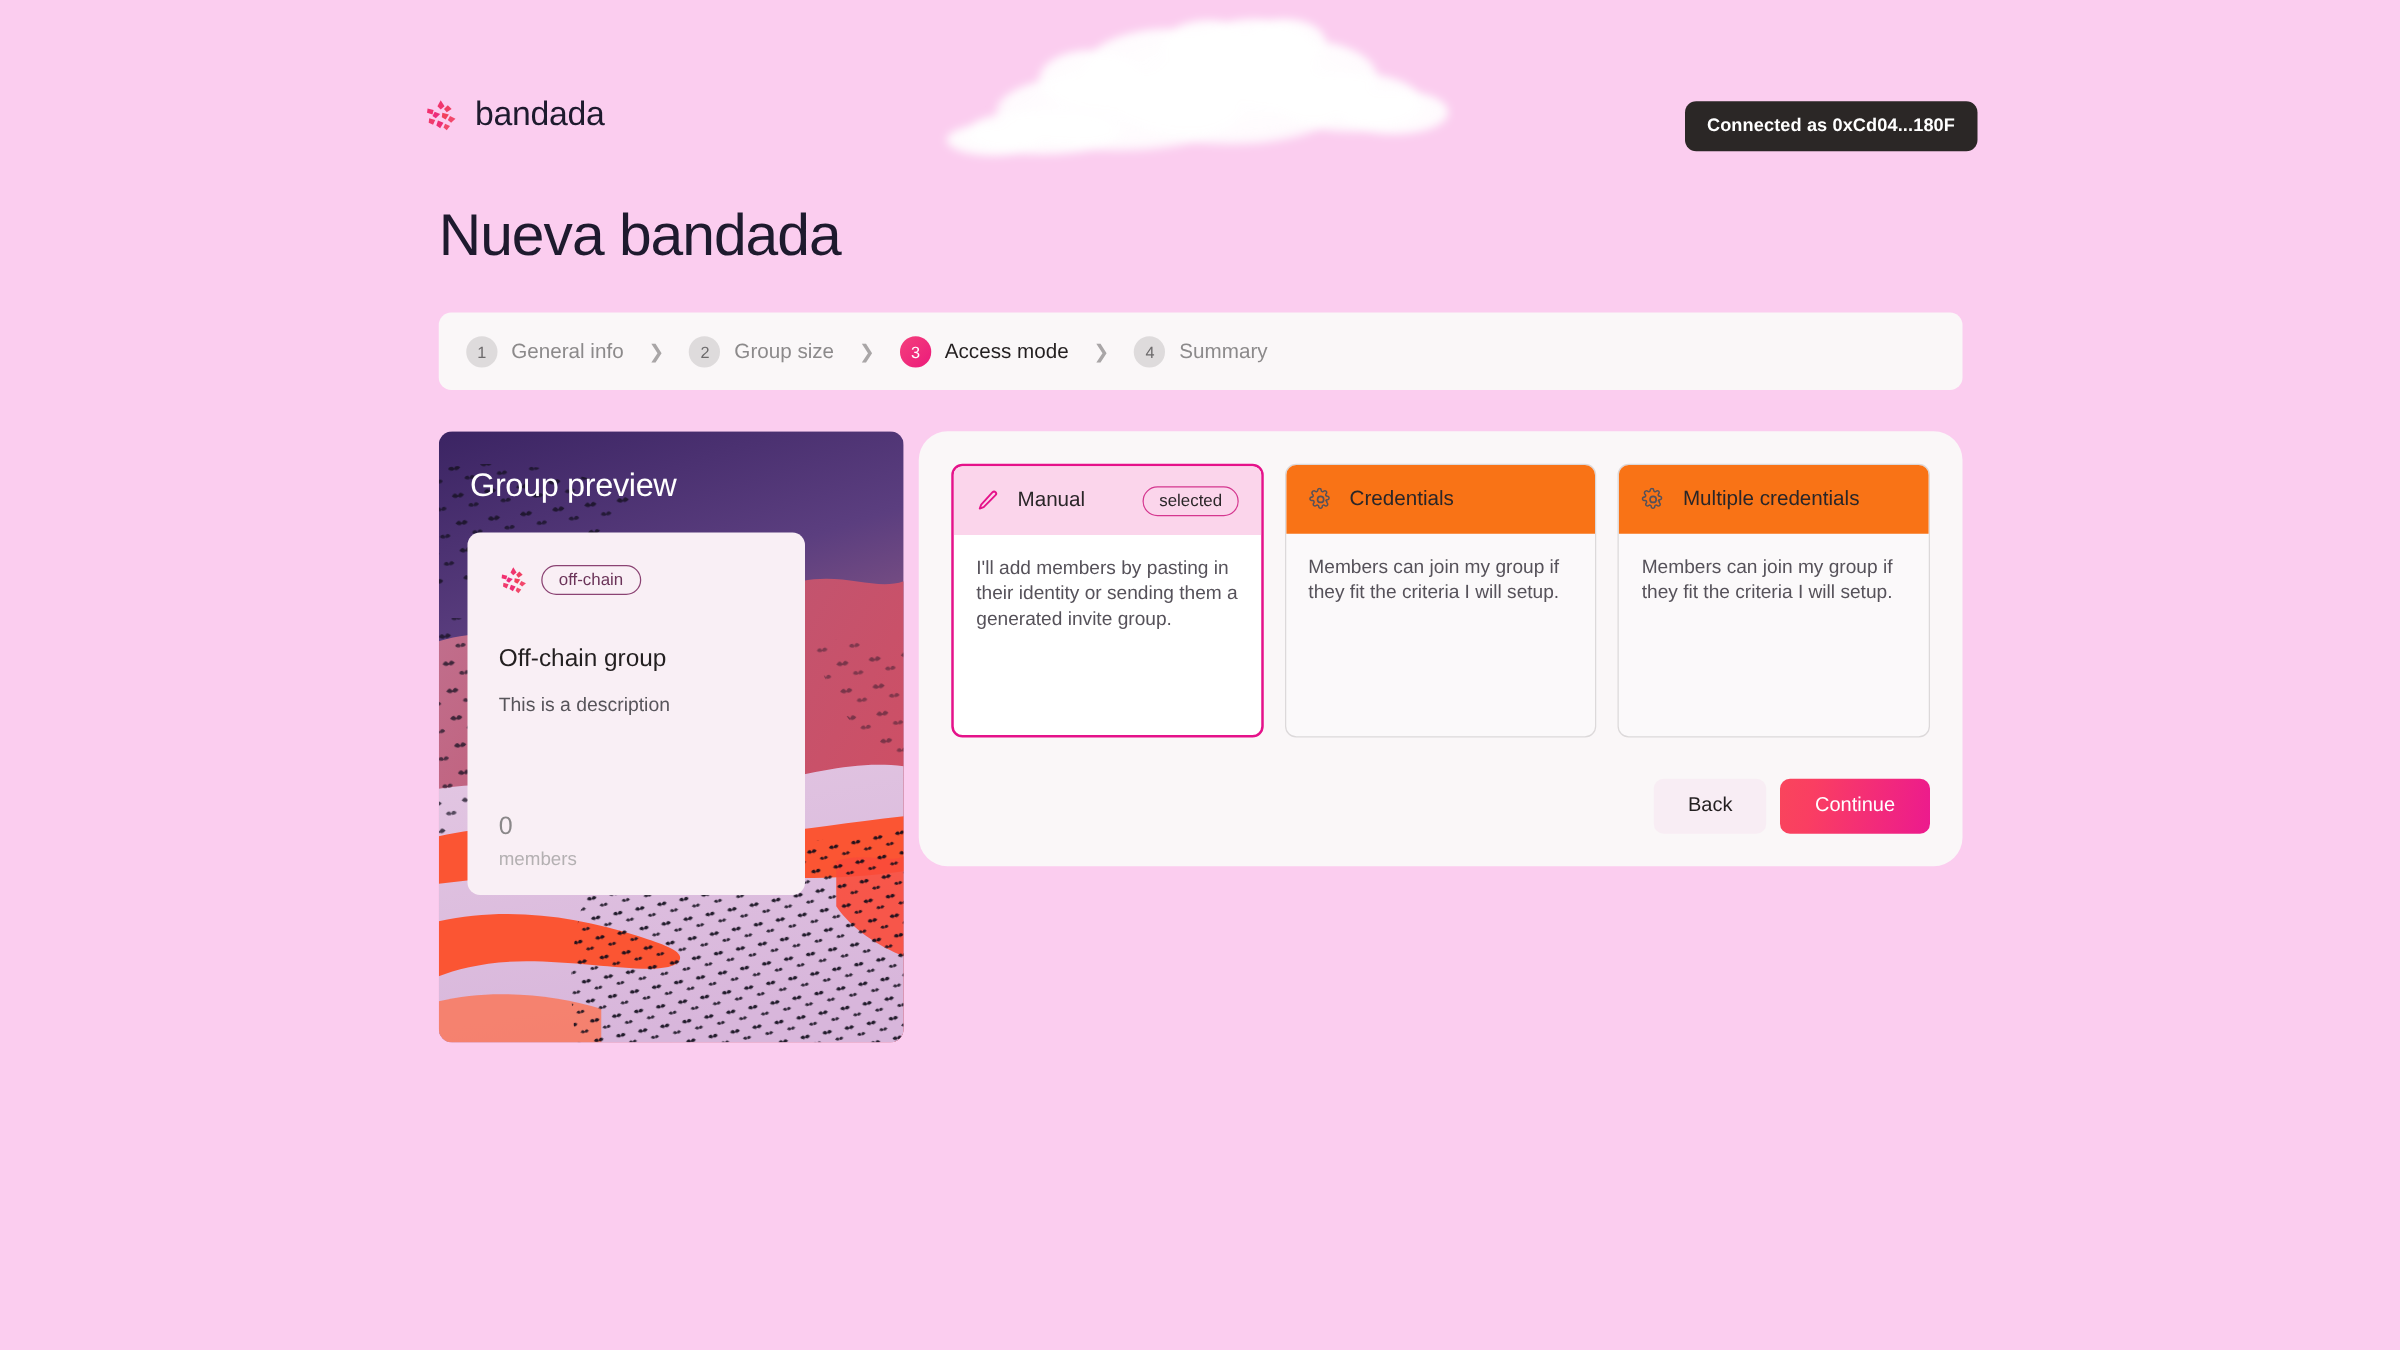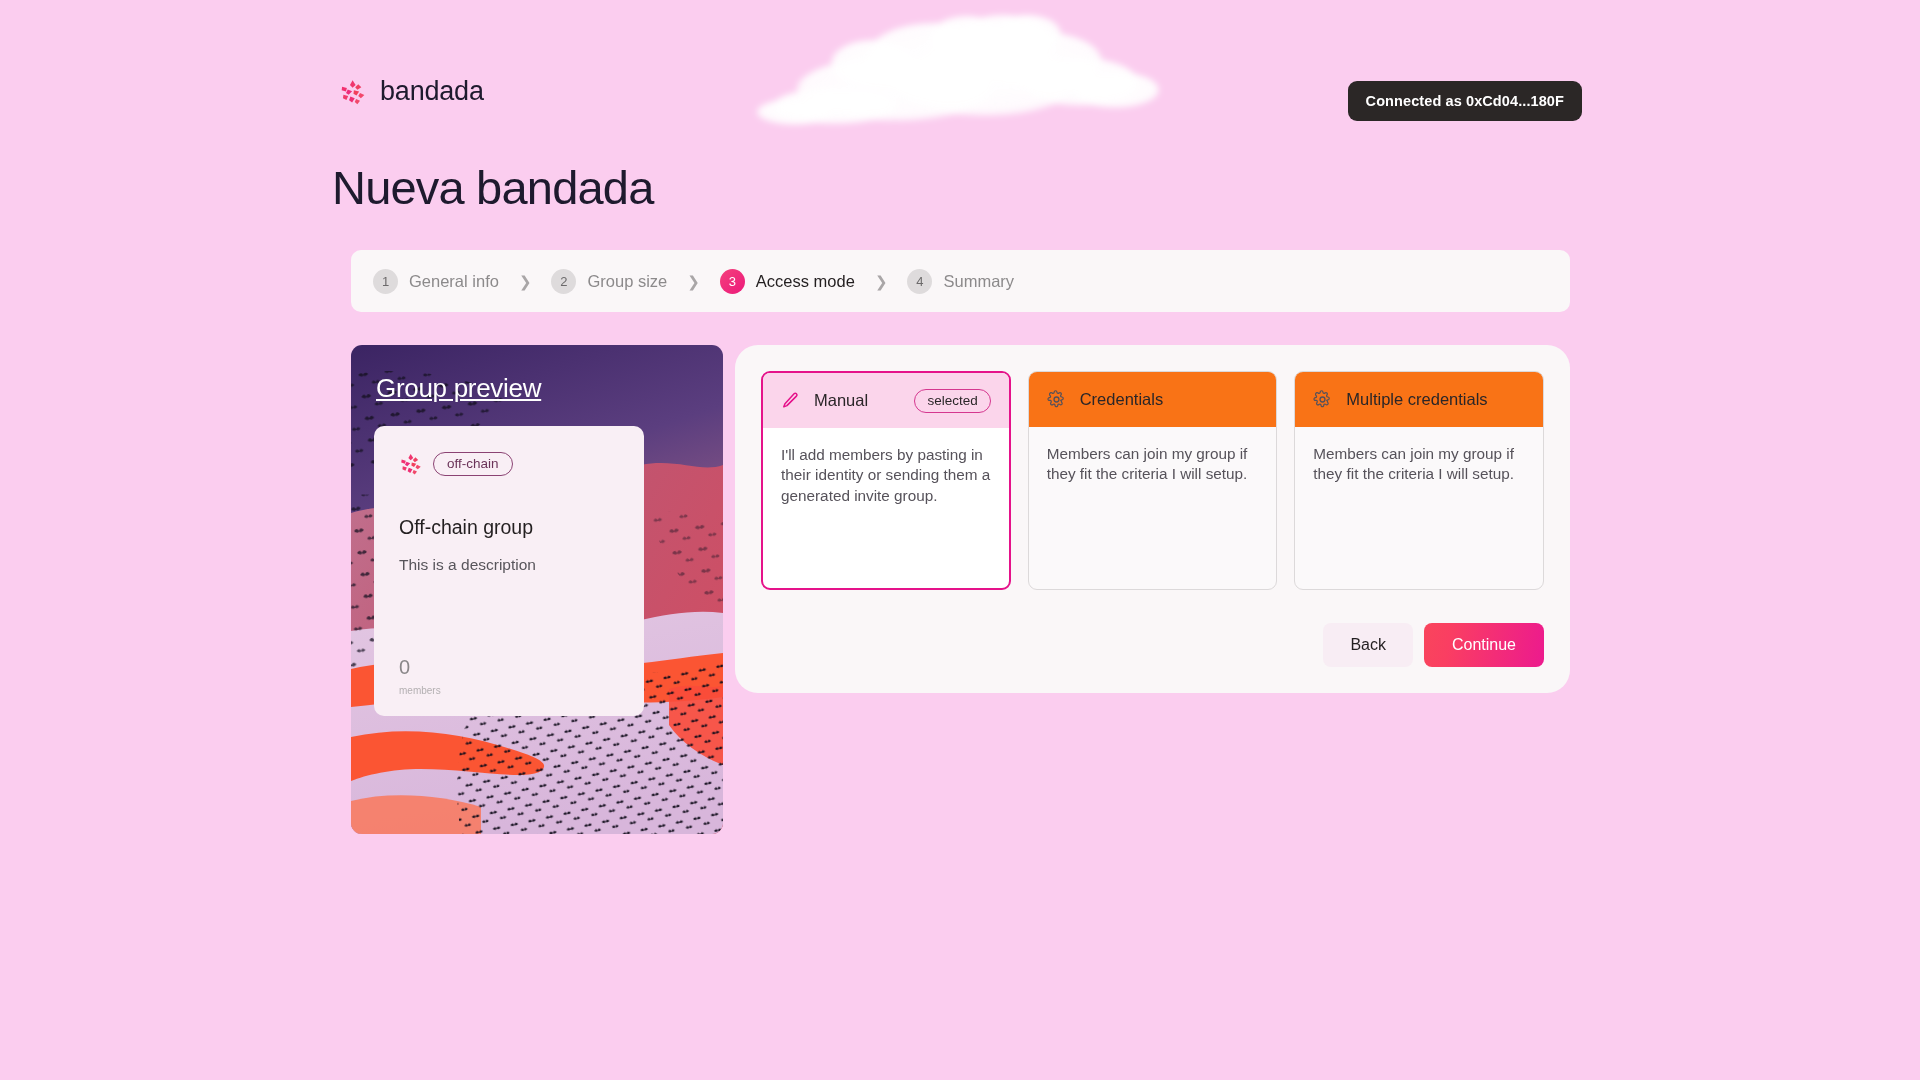--- a/index.html
+++ b/index.html
@@ -36,21 +36,21 @@
     position: absolute; right: 338px; top: 81px;
     background: #2B2726; color: #FFFFFF;
     font-size: 14.5px; font-weight: bold;
     padding: 12px 18px; border-radius: 9px;
     white-space: nowrap;
     letter-spacing: 0.1px;
   }
 
   
   .page-title {
-    position: absolute; left: 332px; top: 160px;
+    position: absolute; left: 351px; top: 160px;
     font-size: 47px; font-weight: 500; color: #1E1A2E;
     letter-spacing: -0.8px;
   }
 
   
   .stepper {
     position: absolute; left: 351px; top: 250px;
     width: 1219px; height: 62px;
     background: #FAF7F8; border-radius: 10px;
     display: flex; align-items: center;
@@ -82,21 +82,21 @@
 
   
   .preview {
     width: 372px; height: 489px; border-radius: 11px;
     overflow: hidden; position: relative; flex: none;
   }
   .preview-art { position: absolute; inset: 0; width: 100%; height: 100%; }
   .preview-title {
     position: absolute; left: 25px; top: 28px;
     font-size: 26px; font-weight: 500; color: #FFFFFF;
-    letter-spacing: -0.3px; z-index: 3; text-decoration: underline;
+    letter-spacing: -0.3px; z-index: 3;
   }
   .preview-inner {
     position: absolute; left: 23px; top: 81px;
     width: 270px; height: 290px;
     background: #F9EFF5; border-radius: 10px;
     padding: 26px 25px 20px 25px; z-index: 3;
     display: flex; flex-direction: column;
   }
   .inner-top { display: flex; align-items: center; gap: 10px; }
   .inner-mark { width: 24px; height: 24px; display: block; }
@@ -107,21 +107,21 @@
   }
   .group-name {
     margin-top: 40px; font-size: 19.5px; color: #231F20; font-weight: 400;
   }
   .group-desc {
     margin-top: 17px; font-size: 15.5px; color: #58555B;
   }
   .members-count {
     margin-top: auto; font-size: 20px; color: #8A8789; line-height: 1.15;
   }
-  .members-label { font-size: 10px; color: #B4B0B2; margin-top: 6px; }
+  .members-label { font-size: 15px; color: #B4B0B2; margin-top: 6px; }
 
   
   .panel {
     width: 835px; background: #FAF7F8; border-radius: 23px;
     padding: 26px 26px 26px 26px; flex: none;
   }
   .modes { display: flex; gap: 17px; }
   .mode-card {
     width: 255px; height: 219px; border-radius: 9px; overflow: hidden;
     background: #FBF9FA; border: 1.3px solid #DCD9DA;

